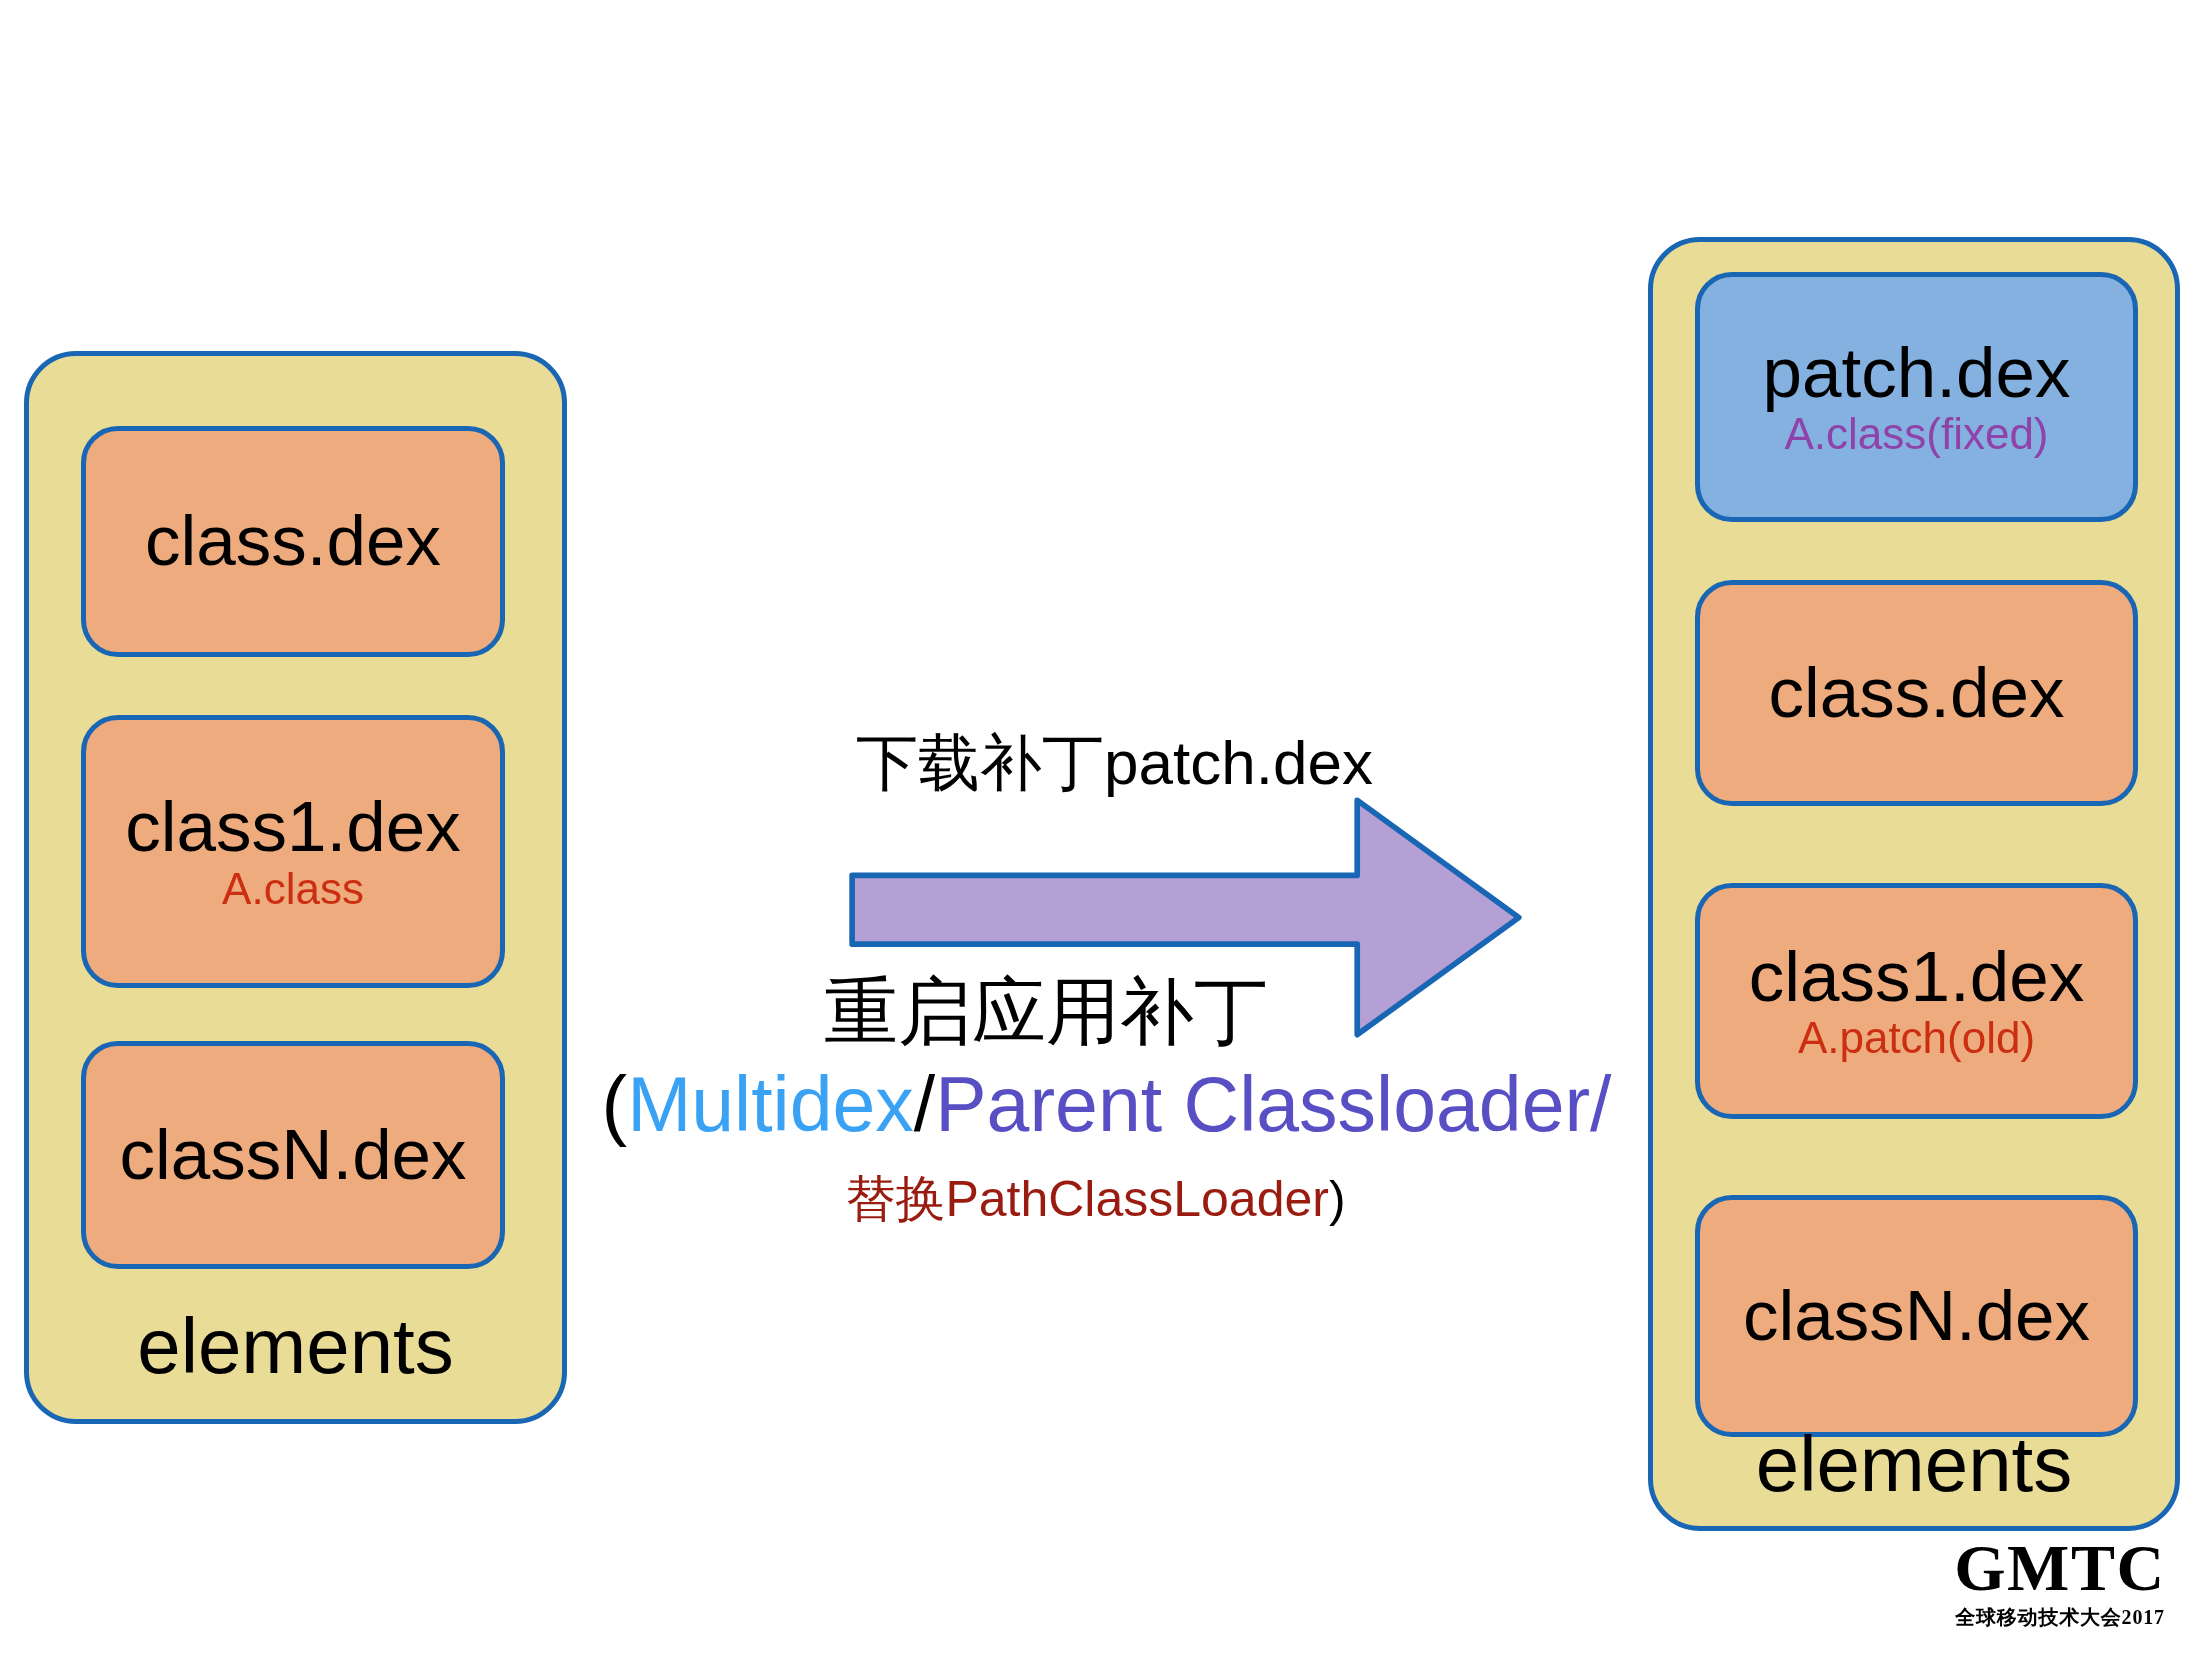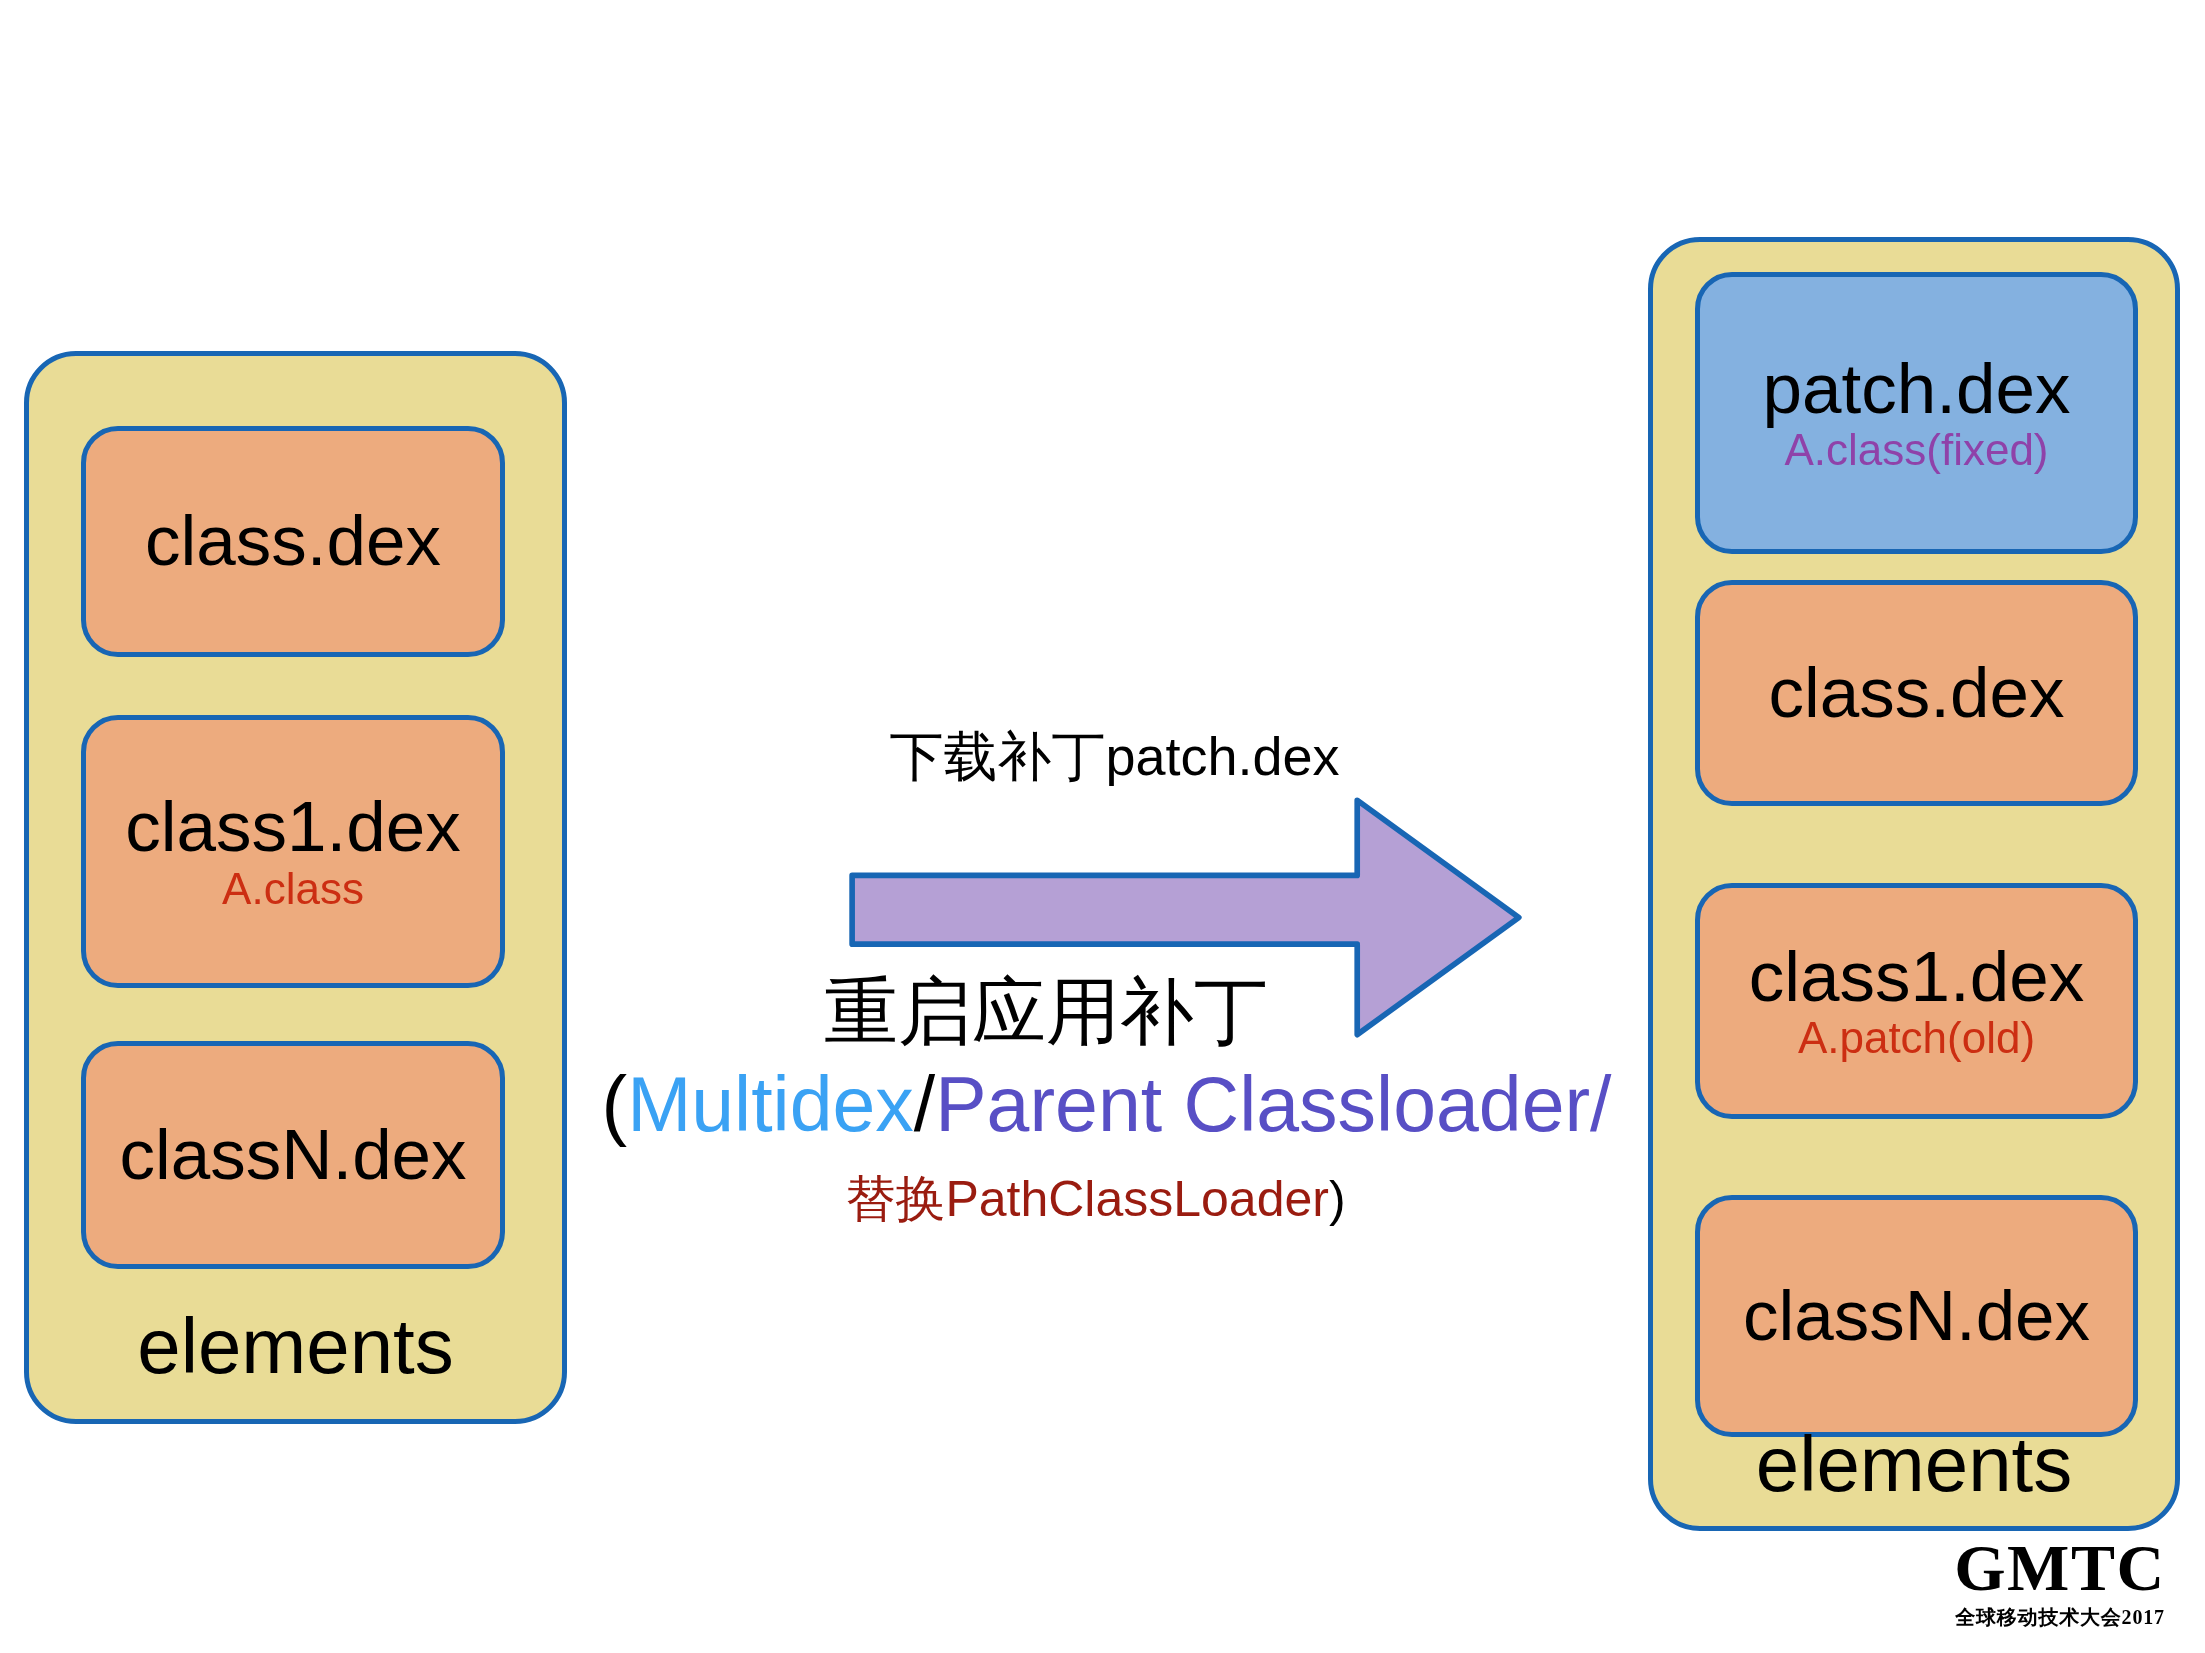--- a/index.html
+++ b/index.html
@@ -22,21 +22,21 @@
   .dexlabel{font-size:71px;color:#000;line-height:1.05;}
   .subtitle{font-size:44px;line-height:1.1;}
   .sub-red{color:#cc2e12;}
   .sub-purple{color:#8f42a9;}
 
   .panel-label{position:absolute;left:0;width:100%;text-align:center;font-size:78px;color:#000;}
   .panel.left  .panel-label{bottom:27.5px;}
   .panel.right .panel-label{bottom:16px;}
 
   .flow-text{position:absolute;text-align:center;color:#000;white-space:nowrap;}
-  #download-label{left:727px;top:721px;width:775px;font-size:54px;}
+  #download-label{left:727px;top:721px;width:775px;font-size:62px;}
   #restart-label{left:824px;top:963px;width:388px;font-size:74px;}
   #paren-line{left:517px;top:1060px;width:1179px;font-size:77px;}
   #replace-line{left:506px;top:1166px;width:1179px;font-size:50px;}
   .c-multidex{color:#3aa2f4;}
   .c-parent{color:#584fc5;}
   .c-slash2{color:#584fc5;}
   .c-replace{color:#9a1c10;}
 
   #arrow-svg{position:absolute;left:840px;top:788px;}
 
@@ -58,21 +58,21 @@
       <div class="dexlabel">class1.dex</div>
       <div class="subtitle sub-red">A.class</div>
     </div>
     <div class="dexbox" style="top:685px;height:228px;">
       <div class="dexlabel">classN.dex</div>
     </div>
     <div class="panel-label">elements</div>
   </div>
 
   <div class="panel right">
-    <div class="dexbox patch" style="top:30px;height:282px;">
+    <div class="dexbox patch" style="top:30px;height:250px;">
       <div class="dexlabel">patch.dex</div>
       <div class="subtitle sub-purple">A.class(fixed)</div>
     </div>
     <div class="dexbox" style="top:338px;height:226px;">
       <div class="dexlabel">class.dex</div>
     </div>
     <div class="dexbox" style="top:641px;height:236px;">
       <div class="dexlabel">class1.dex</div>
       <div class="subtitle sub-red">A.patch(old)</div>
     </div>

